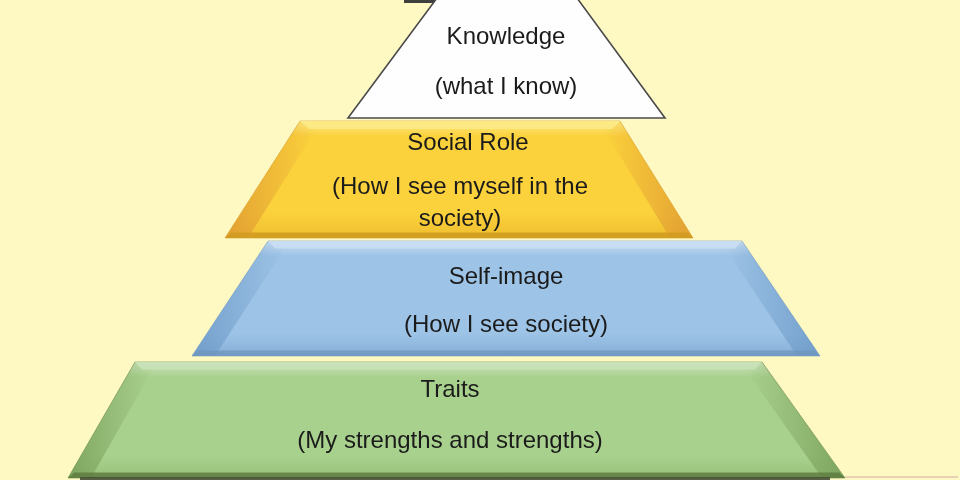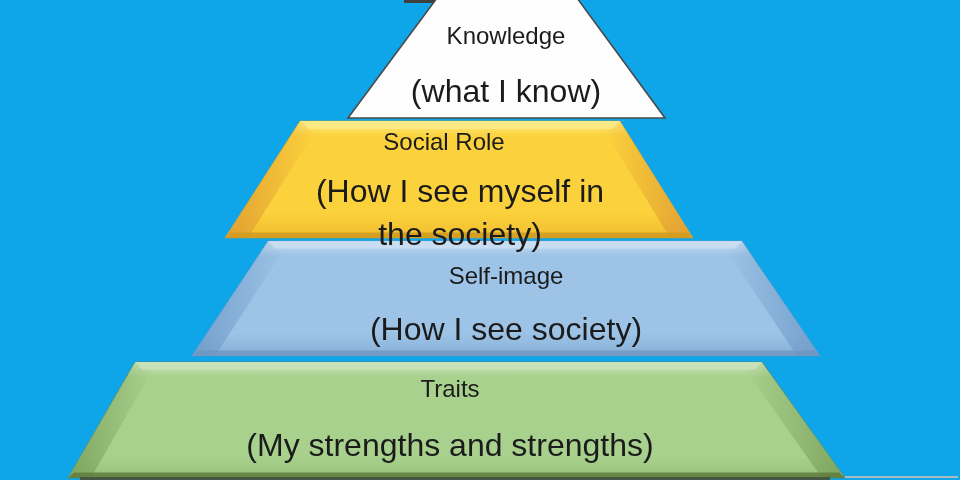--- a/index.html
+++ b/index.html
@@ -1,26 +1,26 @@
 <!DOCTYPE html>
 <html><head>
 <meta charset="utf-8">
 <style>
   html,body{margin:0;padding:0;background:#ffffff;}
   #stage{
-    position:relative;width:960px;height:480px;overflow:hidden;background:#0ea5e9;
+    position:relative;width:960px;height:480px;overflow:hidden;background:#fef9c3;
     font-family:"Liberation Sans", sans-serif;
   }
   #pyramid-svg{position:absolute;left:0;top:0;}
   .lvl-text{
     position:absolute;color:#1b1b1b;text-align:center;
     transform:translateX(-50%);pointer-events:none;
   }
   .lvl-title{font-size:24px;line-height:1.2;white-space:nowrap;}
-  .lvl-sub{font-size:32px;line-height:1.35;}
+  .lvl-sub{font-size:24px;line-height:1.35;}
   .nowrap{white-space:nowrap;}
 </style>
 </head>
 <body>
 
 <div id="stage">
 
   <svg id="pyramid-svg" width="960" height="480" viewBox="0 0 960 480">
     <defs>
 
@@ -101,21 +101,21 @@
 
     <g>
       <polygon points="80,477 830,477 830,480 80,480" opacity="0.92" fill="#46523a"></polygon>
       <line x1="845" y1="477" x2="958" y2="477" stroke-width="2" opacity="0.75" stroke="#e2c4ae"></line>
     </g>
   </svg>
 
   <div class="lvl-text lvl-title" style="left:506px;top:22px;">Knowledge</div>
   <div class="lvl-text lvl-sub nowrap" style="left:506px;top:70px;">(what I know)</div>
 
-  <div class="lvl-text lvl-title" style="left:444px;top:128px;">Social Role</div>
+  <div class="lvl-text lvl-title" style="left:468px;top:128px;">Social Role</div>
   <div class="lvl-text lvl-title" style="left:506px;top:262px;">Self-image</div>
 
   <div class="lvl-text lvl-sub" style="left:460px;top:170px;width:310px;">(How I see myself in the society)</div>
   <div class="lvl-text lvl-sub nowrap" style="left:506px;top:308px;">(How I see society)</div>
 
   <div class="lvl-text lvl-title" style="left:450px;top:375px;">Traits</div>
   <div class="lvl-text lvl-sub nowrap" style="left:450px;top:424px;">(My strengths and strengths)</div>
 
 </div>
 

